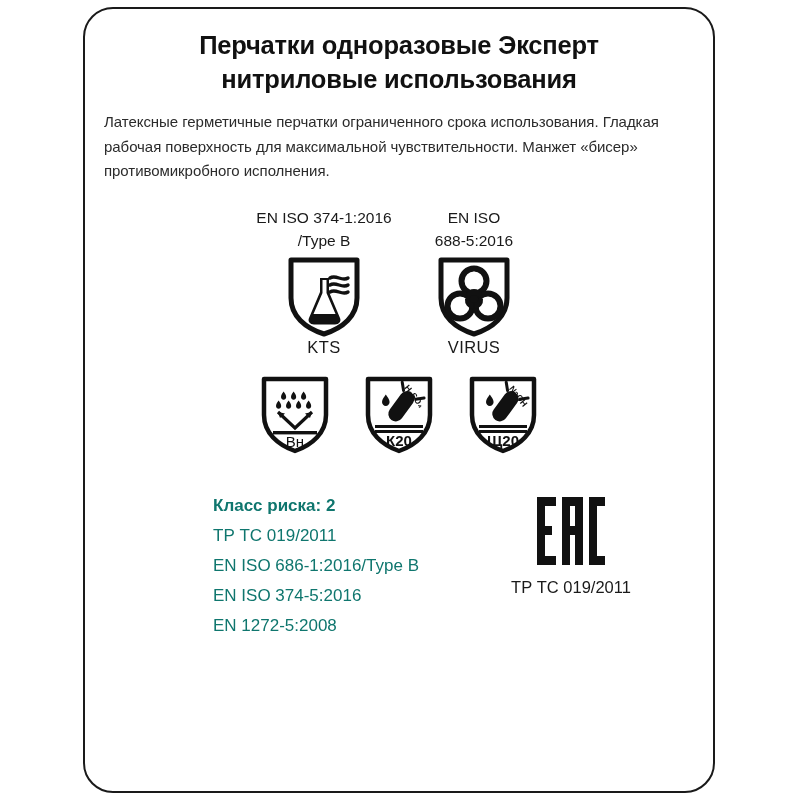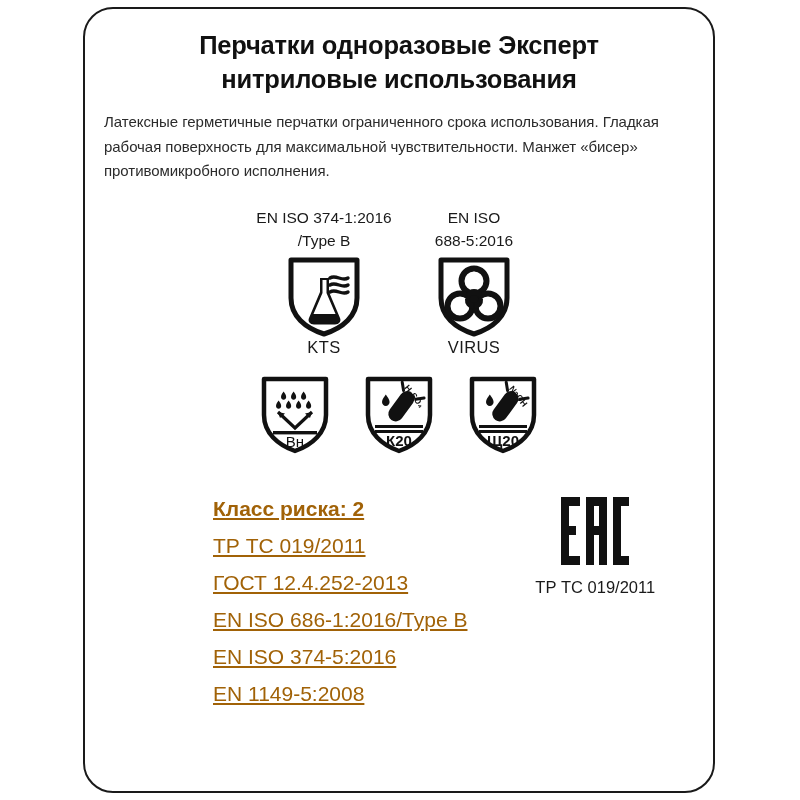--- a/index.html
+++ b/index.html
@@ -109,25 +109,24 @@
   .bottom-section {
     display: flex;
     margin-top: 36px;
     align-items: flex-start;
   }
   .spec-list {
     padding-left: 112px;
     flex: 0 0 auto;
   }
   .spec-line {
-    font-size: 21px;
+    font-size: 17px;
     line-height: 1.76;
-    color: #a16207;
+    color: #0f766e;
     white-space: nowrap;
-    text-decoration: underline;
   }
   .spec-line.strong {
     font-weight: bold;
   }
 
   .eac-block {
     flex: 1 1 auto;
     display: flex;
     flex-direction: column;
     align-items: center;
@@ -289,24 +288,23 @@
           </span>
         </div>
       </div>
     </div>
 
     <div class="bottom-section">
 
       <div class="spec-list">
         <div class="spec-line strong">Класс риска: 2</div>
         <div class="spec-line">ТР ТС 019/2011</div>
-        <div class="spec-line">ГОСТ 12.4.252-2013</div>
         <div class="spec-line">EN ISO 686-1:2016/Type B</div>
         <div class="spec-line">EN ISO 374-5:2016</div>
-        <div class="spec-line">EN 1149-5:2008</div>
+        <div class="spec-line">EN 1272-5:2008</div>
       </div>
 
       <div class="eac-block">
         <span>
           <svg width="72" height="72" viewBox="0 0 72 72" aria-hidden="true">
             <g fill="#111111">
 
               <rect x="2" y="2" width="8" height="68"></rect>
               <rect x="2" y="2" width="19" height="9"></rect>
               <rect x="2" y="31" width="15" height="9"></rect>

